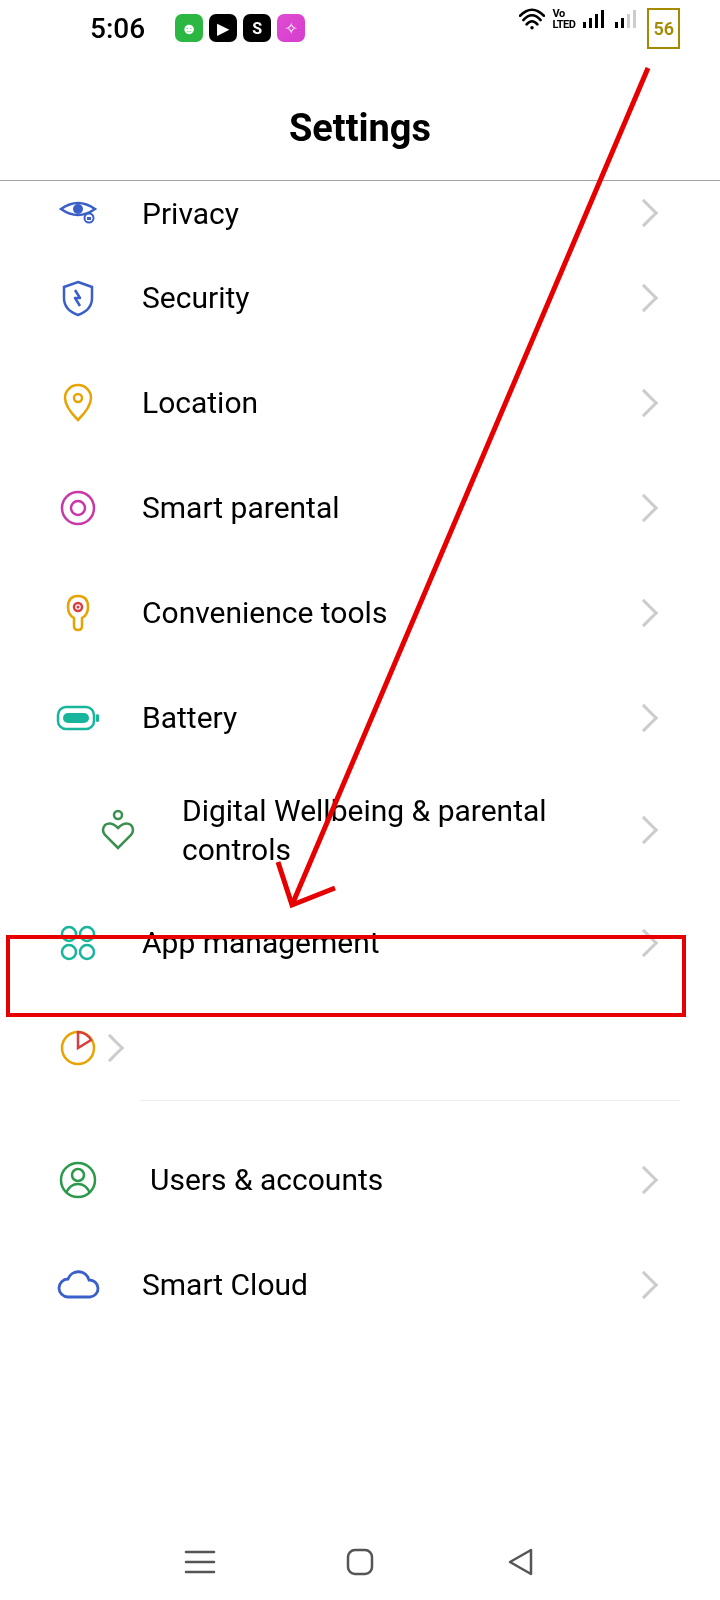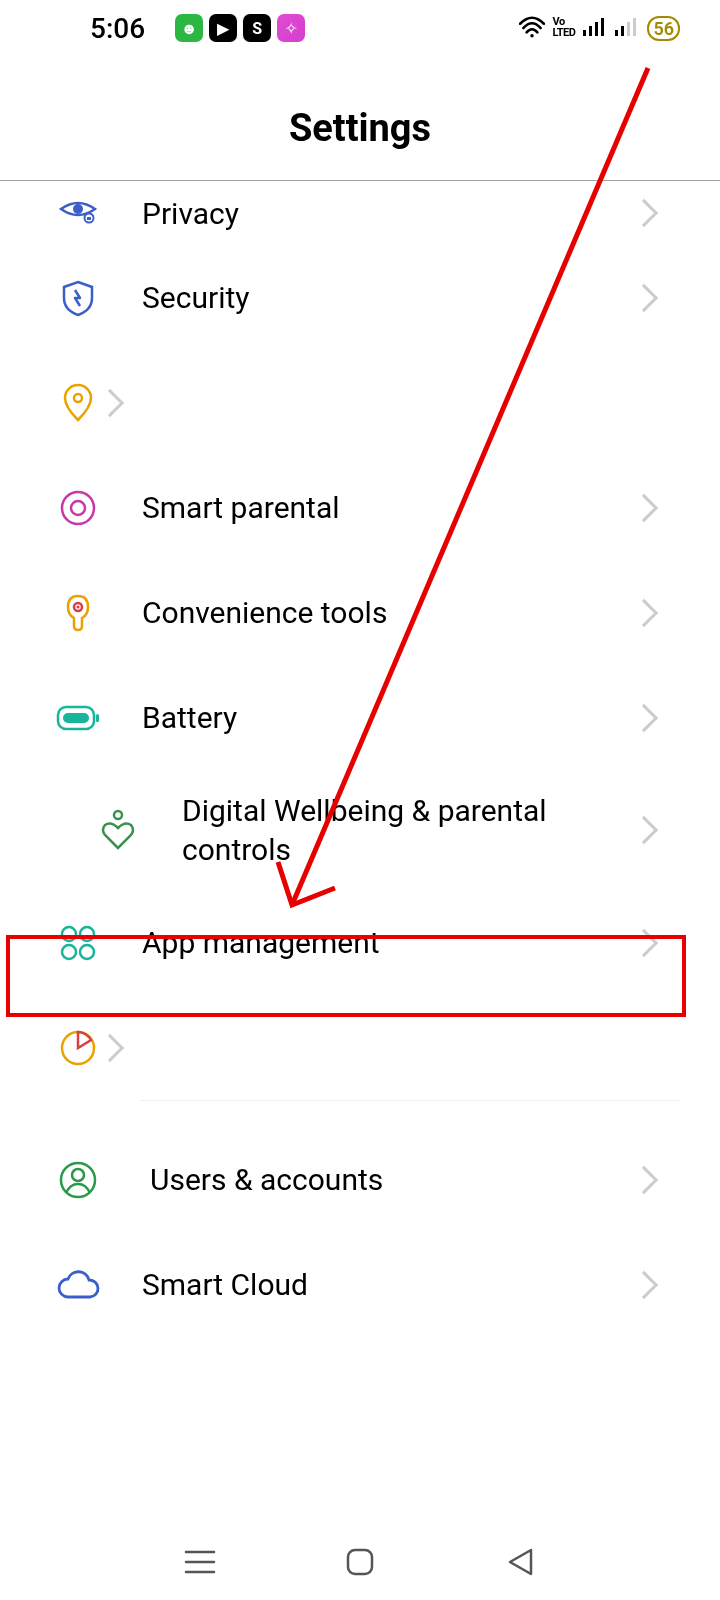--- a/index.html
+++ b/index.html
@@ -20,21 +20,21 @@
   }
   .status-left { display: flex; align-items: center; gap: 20px; }
   .status-time { font-size: 28px; font-weight: 500; color: #000; }
   .status-apps { display: flex; gap: 6px; margin-left: 10px; }
   .app-ic { width: 28px; height: 28px; border-radius: 7px; display:flex; align-items:center; justify-content:center; font-size:16px; color:#fff; }
   .app-green { background: #2cb742; }
   .app-yt { background: #000; }
   .app-s { background: #000; color:#fff; font-weight:bold; }
   .app-pink { background: linear-gradient(135deg,#e04dd0,#d63dcf); }
   .status-right { display:flex; align-items:flex-start; gap:8px; font-size:18px; }
-  .battery-box { border:2px solid #a38a00; border-radius:12px; padding:0 4px; font-size:18px; color:#a38a00; font-weight:600; }
+  .battery-box { border:2px solid #a38a00; border-radius:0; padding:8px 4px; font-size:18px; color:#a38a00; font-weight:600; }
   .header-title {
     text-align: center;
     font-size: 38px;
     font-weight: 700;
     color: #000;
     padding: 50px 4px 30px;
   }
   .settings-list { border-top: 1px solid #a3a3a3; }
   .settings-row {
     display: flex;
@@ -156,20 +156,21 @@
     <span class="chevron"></span>
   </div>
 
   <div class="settings-row">
     <span class="row-icon">
       <svg width="40" height="40" viewBox="0 0 40 40">
           <path d="M20 37 Q7 24 7 15 A13 13 0 0 1 33 15 Q33 24 20 37 Z" stroke="#e8a300" stroke-width="2.5" fill="none"></path>
           <circle cx="20" cy="15" r="4" stroke="#e8a300" stroke-width="2.5" fill="none"></circle>
         </svg>
     </span>
+    <span class="row-label">Location</span>
     <span class="chevron"></span>
   </div>
 
   <div class="settings-row">
     <span class="row-icon">
       <svg width="40" height="40" viewBox="0 0 40 40">
           <circle cx="20" cy="20" r="16" stroke="#c838a8" stroke-width="2.5" fill="none"></circle>
           <circle cx="20" cy="20" r="7" stroke="#c838a8" stroke-width="2.5" fill="none"></circle>
         </svg>
     </span>

